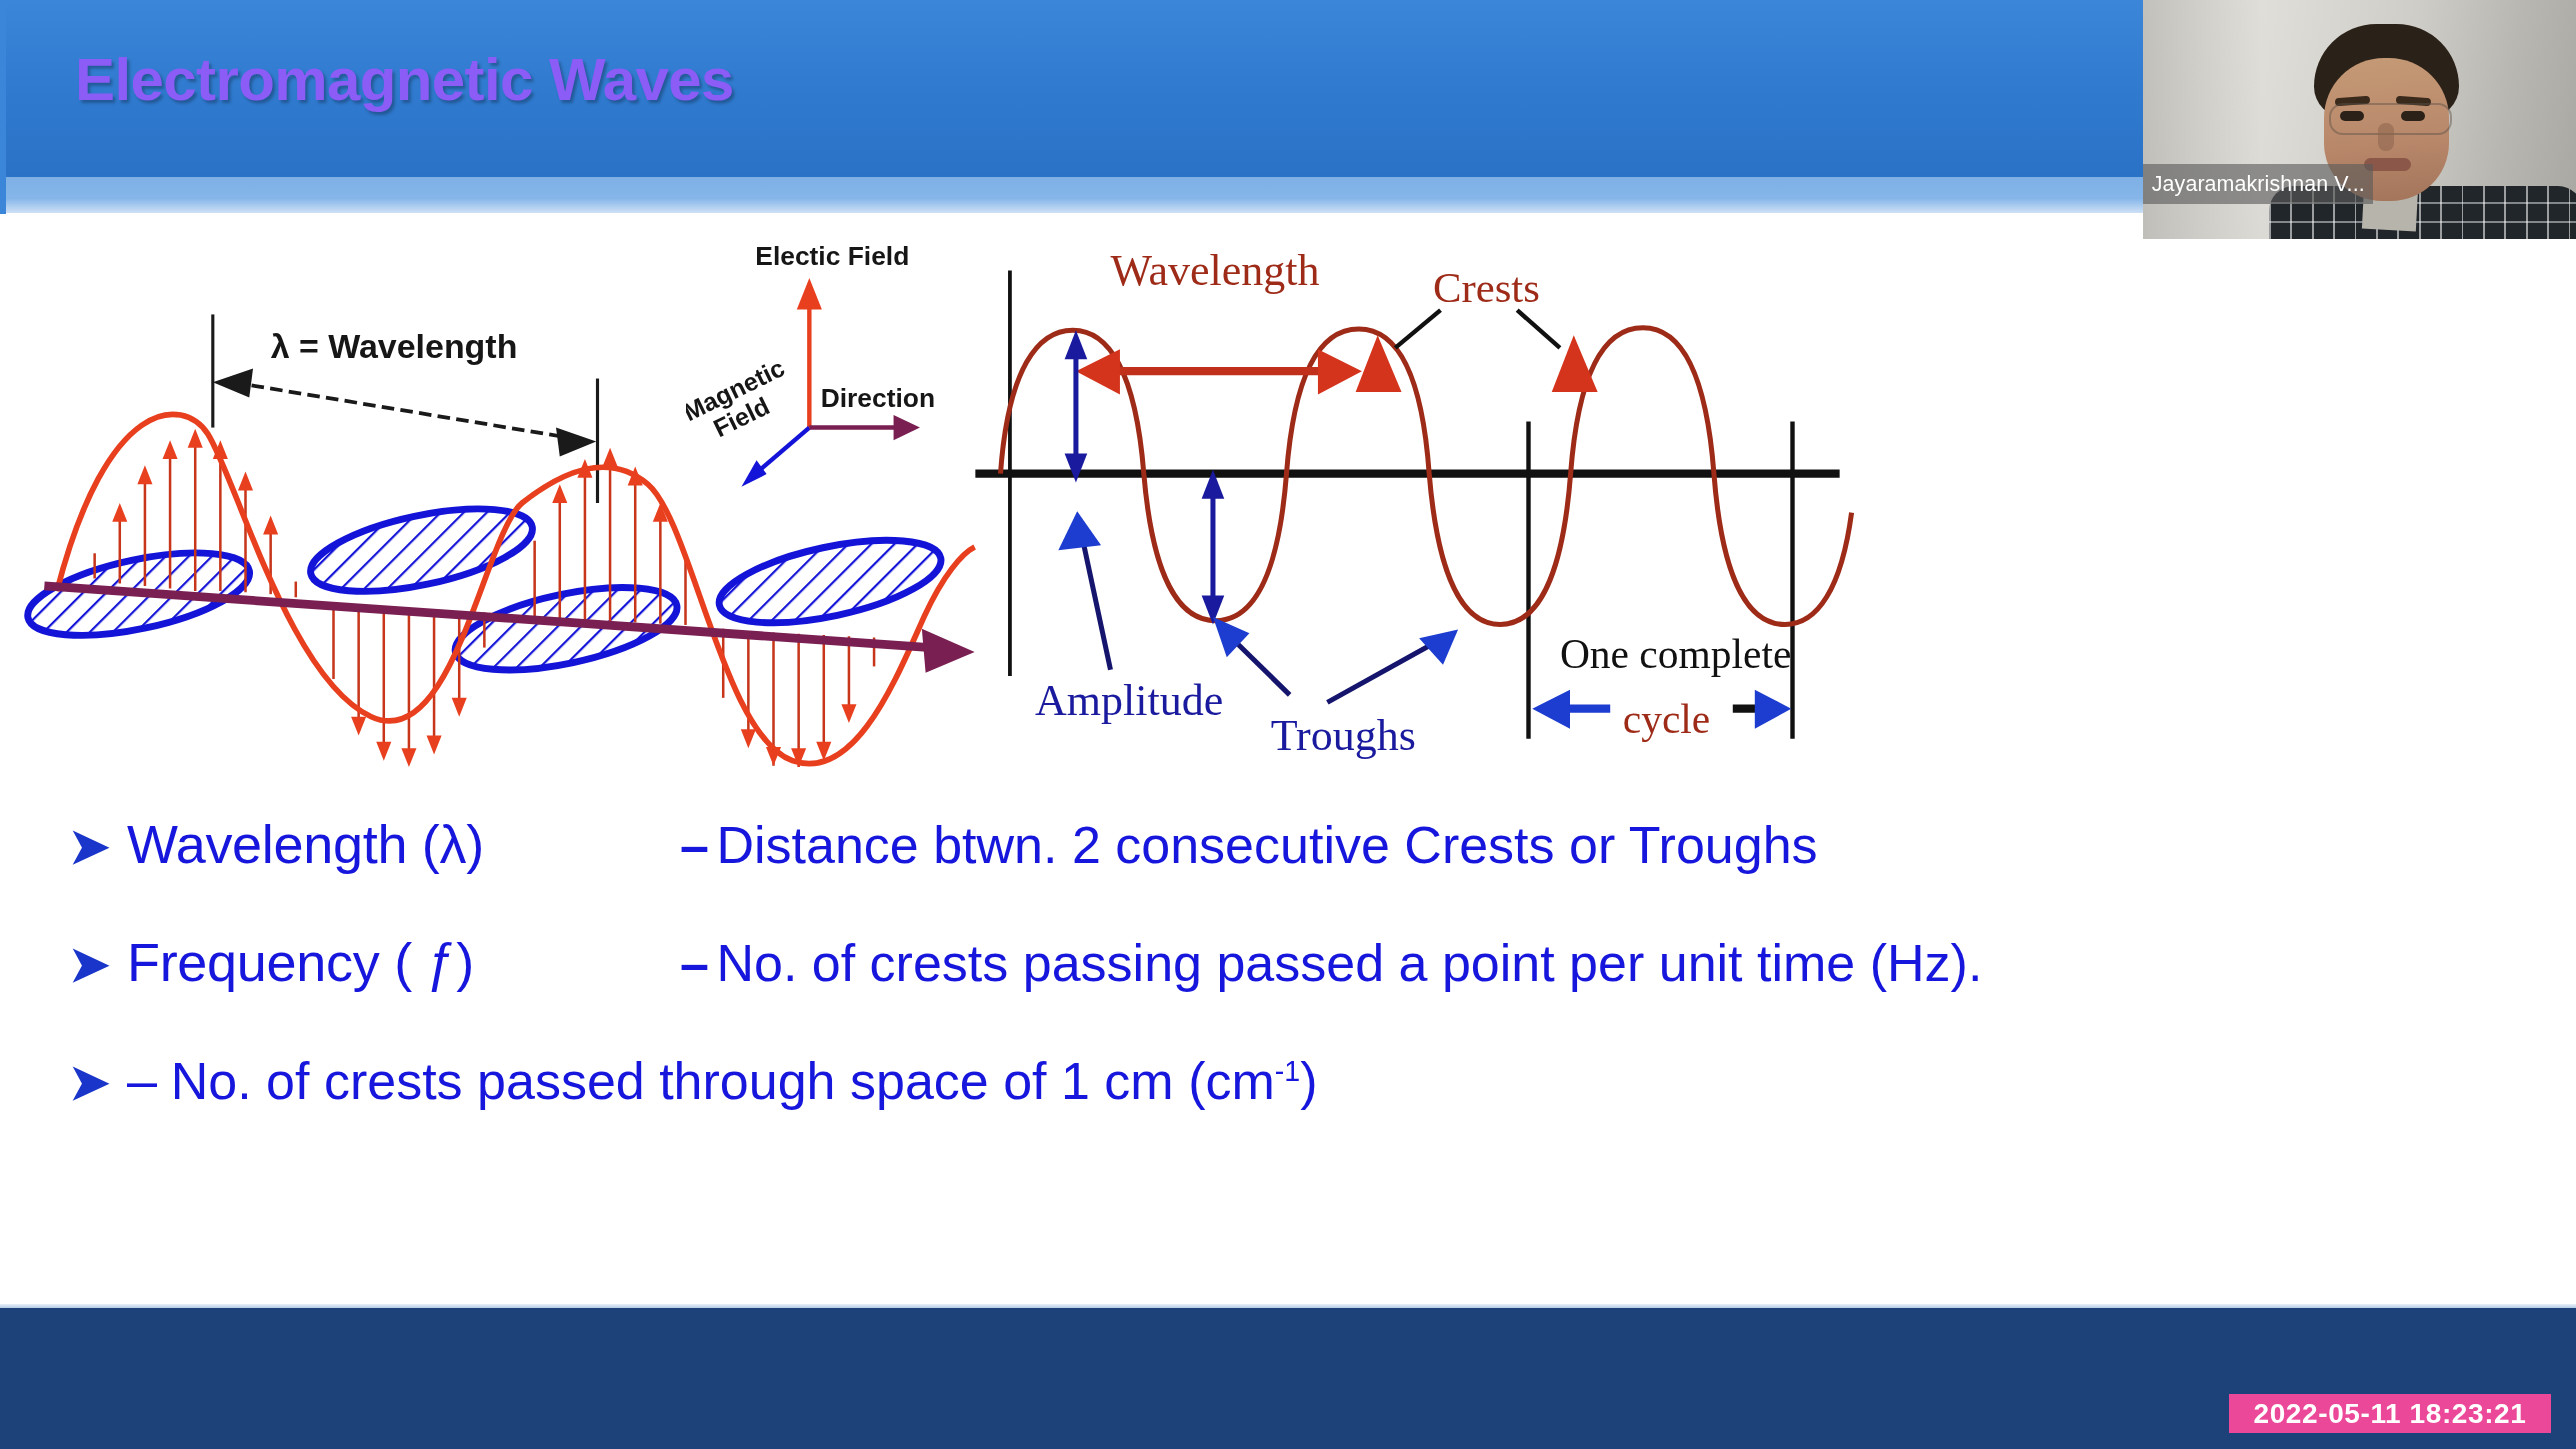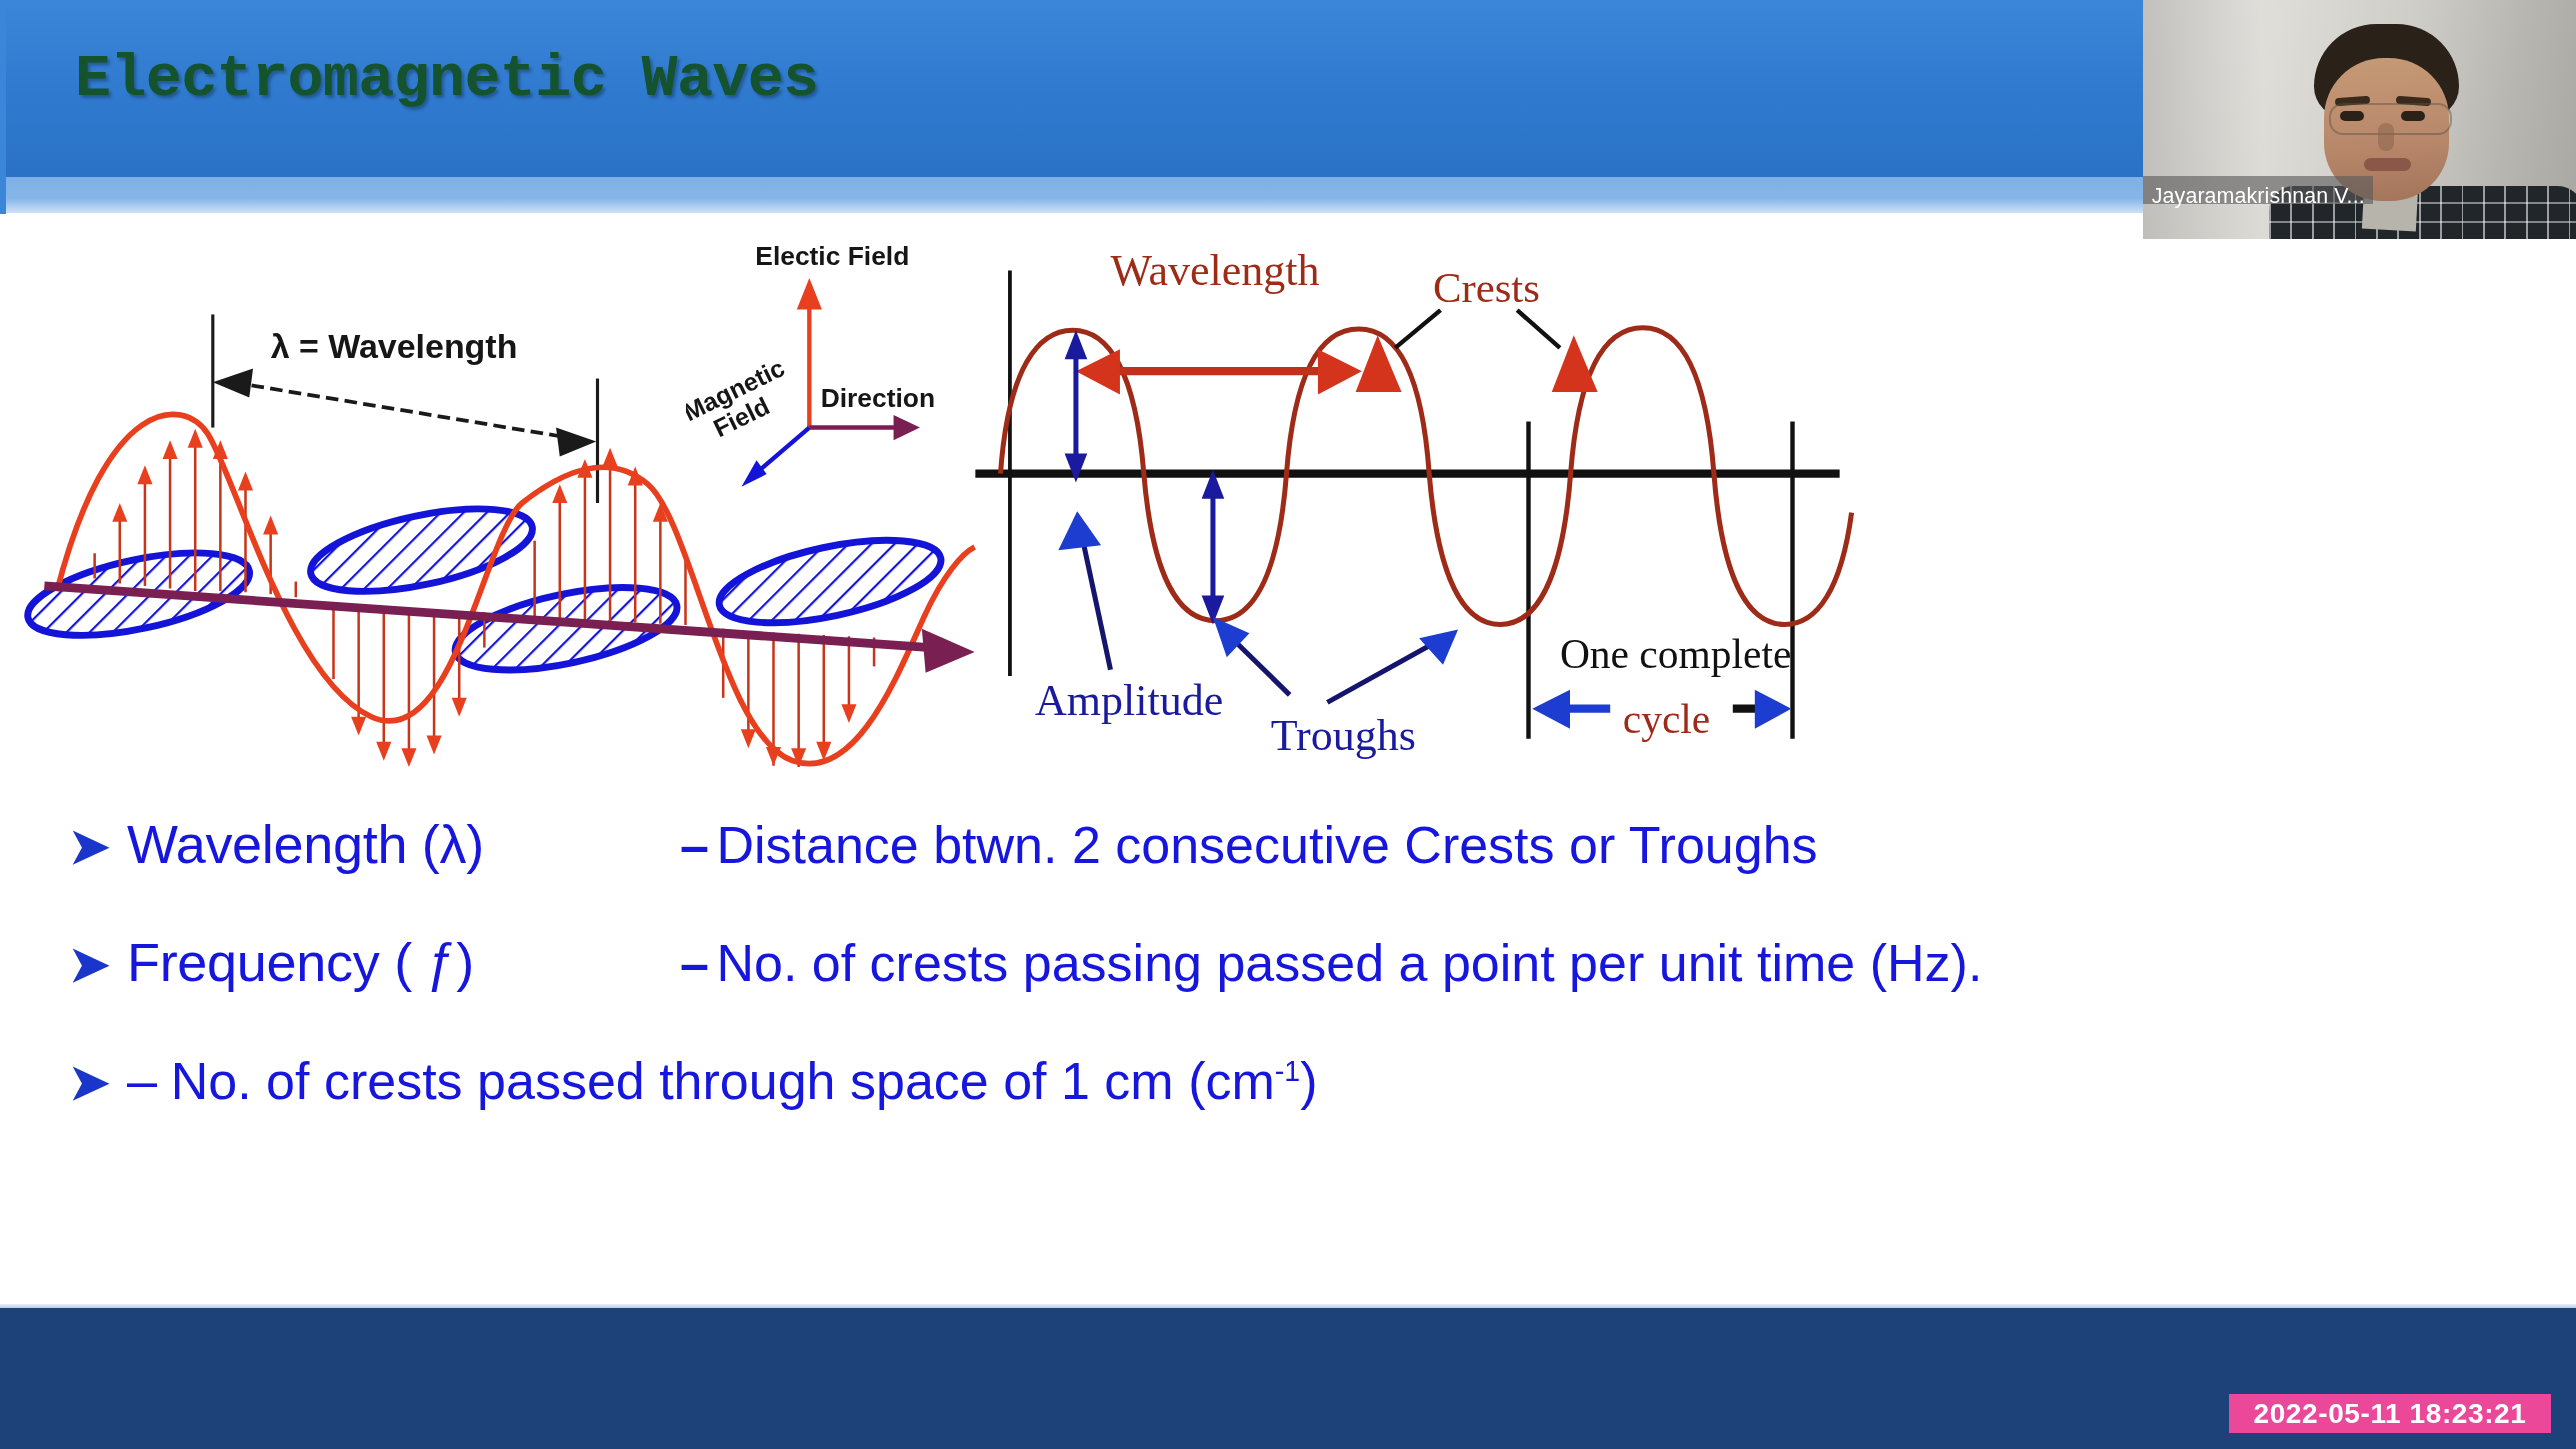--- a/index.html
+++ b/index.html
@@ -12,23 +12,23 @@
   #header-band{
     position:absolute;left:0;top:0;width:2576px;height:177px;
     background:linear-gradient(180deg,#3b86d8 0%,#2f7acf 55%,#2a72c6 100%);
   }
   #header-underline{
     position:absolute;left:0;top:177px;width:2576px;height:36px;
     background:linear-gradient(180deg,#7eb0e6 0%,#86b6e9 60%,#cfe1f5 100%);
   }
   #slide-title{
     position:absolute;left:75px;top:45px;width:1635px;height:75px;
-    color:#14532d;font-size:60px;font-weight:bold;letter-spacing:-0.6px;
+    color:#8b5cf6;font-size:60px;font-weight:bold;letter-spacing:-0.6px;
     text-shadow:2.5px 2.5px 3.1px rgba(0,0,0,.28);
-    font-family:Liberation Mono, monospace;white-space:nowrap;
+    font-family:Liberation Sans, sans-serif;white-space:nowrap;
   }
   #footer-band{
     position:absolute;left:0;top:1308px;width:2576px;height:141px;
     background:#1c4279;
   }
   #footer-hairline{
     position:absolute;left:0;top:1304px;width:2576px;height:5px;
     background:linear-gradient(180deg,#e9f0fa 0%,#aac2e0 100%);
   }
 
@@ -62,21 +62,21 @@
     background:#8a5748;border-radius:7.5px;}
   .cam-shirt{position:absolute;left:126px;top:186px;width:314px;height:75px;
     background:
       repeating-linear-gradient(90deg,rgba(255,255,255,.55) 0 1.9px,rgba(255,255,255,0) 1.9px 21.4px),
       repeating-linear-gradient(0deg,rgba(255,255,255,.45) 0 1.9px,rgba(255,255,255,0) 1.9px 19px),
       #21262b;
     border-radius:25px 25px 0 0;}
   .cam-collar{position:absolute;left:220px;top:186px;width:54px;height:44px;
     background:#b7b4ac;transform:rotate(3deg);}
   #webcam-namebar{
-    position:absolute;left:0;bottom:35px;width:230px;height:28px;
+    position:absolute;left:0;bottom:35px;width:230px;height:40px;
     background:rgba(90,90,90,.62);
   }
   #webcam-name{
     position:absolute;left:8.8px;top:7.5px;color:#fff;font-size:21.4px;
     font-family:"Liberation Sans", sans-serif;white-space:nowrap;letter-spacing:0.1px;
   }
   #webcam-leftedge{position:absolute;left:0;top:0;width:6.3px;height:214px;background:#3b86d8;}
 
   
   #timestamp{

